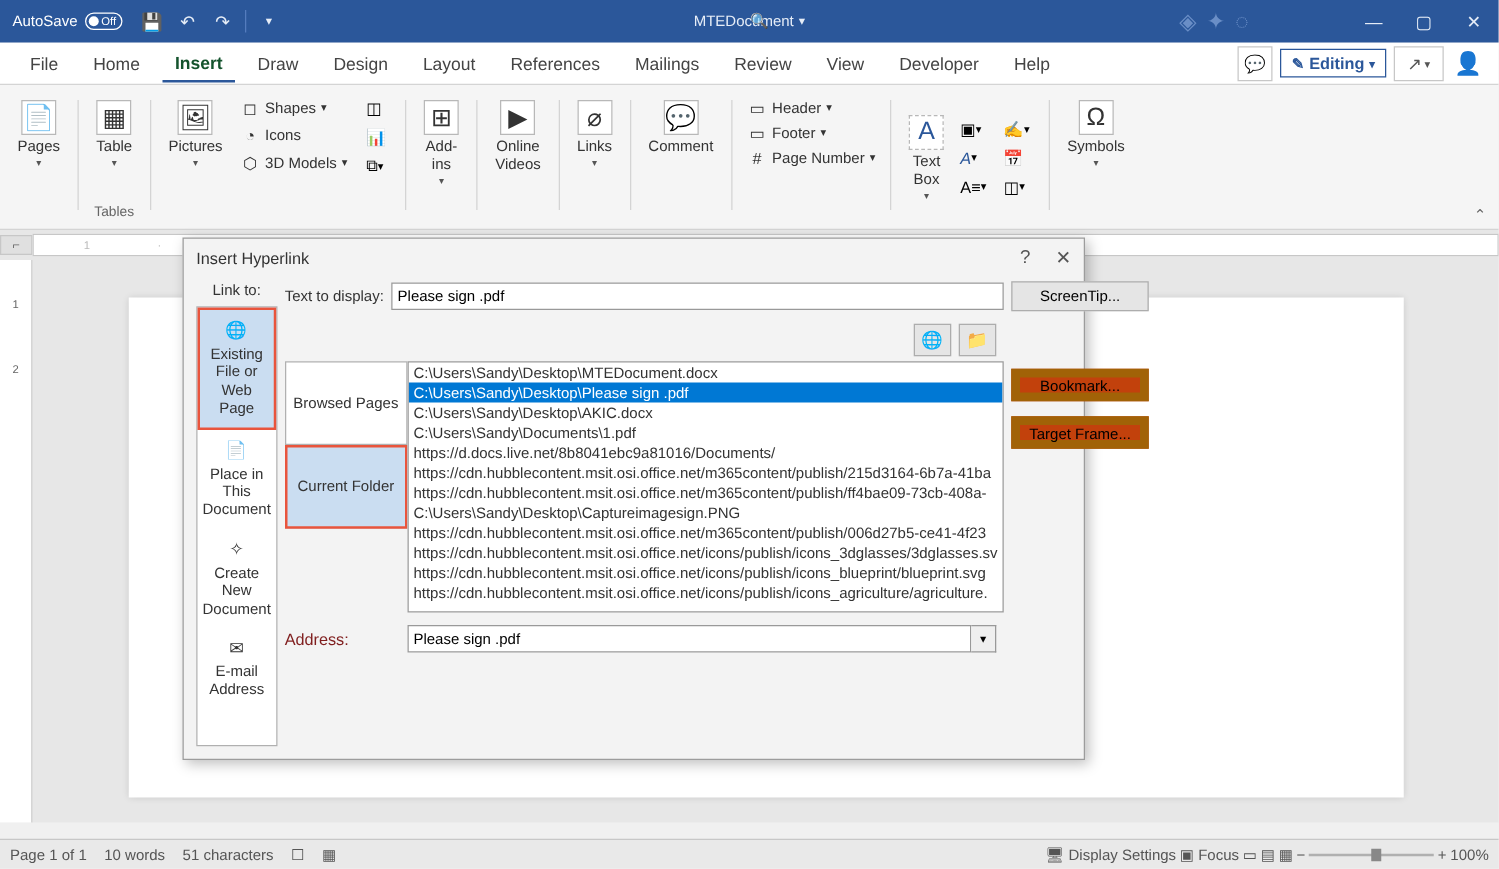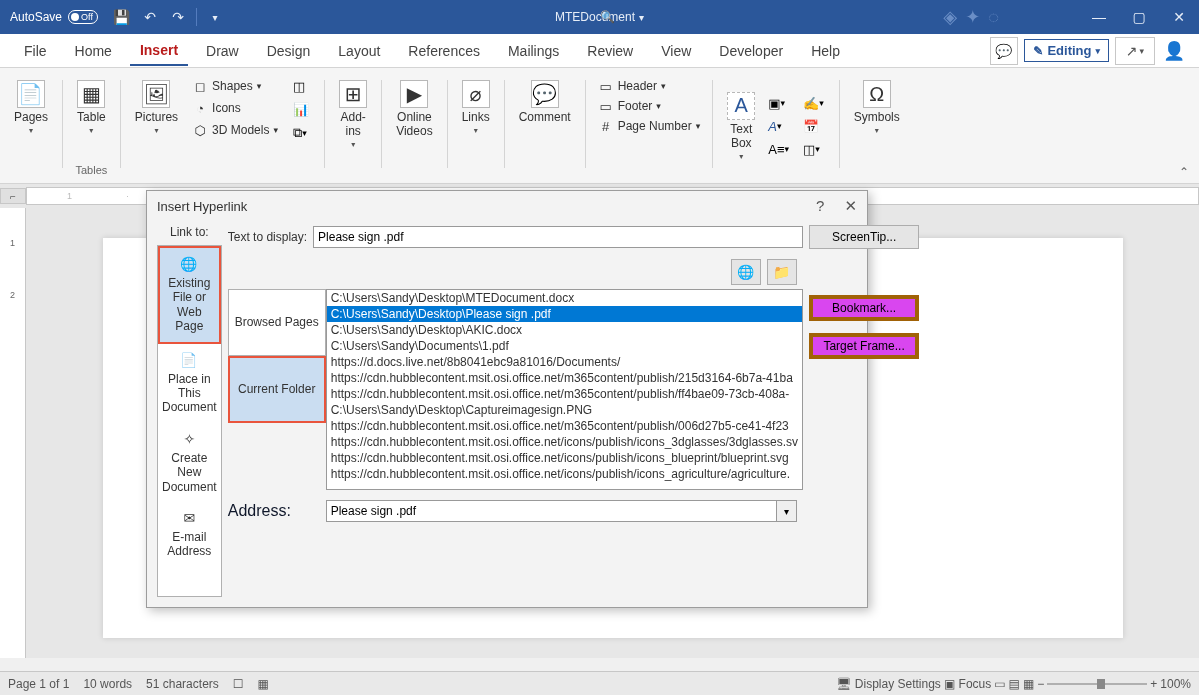--- a/index.html
+++ b/index.html
@@ -18,21 +18,21 @@
   .doc-title .chev { font-size: 10px; }
   .title-search { position: absolute; left: 600px; width: 16px; color: #e6edf7; }
   .title-right { position: absolute; right: 0; display: flex; align-items: center; height: 100%; }
   .title-right .icn { width: 40px; height: 100%; display: flex; align-items: center; justify-content: center; color: #e6edf7; font-size: 14px; cursor: pointer; }
   .title-decor { position: absolute; right: 200px; display: flex; gap: 8px; align-items: center; }
   .title-decor span { color: #6a8ec6; font-size: 18px; }
 
   
   .ribbon-tabs { height: 34px; background: #fff; display: flex; align-items: center; padding-left: 14px; gap: 8px; border-bottom: 1px solid #d4d4d4; font-size: 14px; }
   .rtab { padding: 6px 10px; cursor: pointer; color: #444; }
-  .rtab.active { border-bottom: 2px solid #2b579a; color: #b91c1c; font-weight: 600; }
+  .rtab.active { border-bottom: 2px solid #2b579a; color: #14532d; font-weight: 600; }
   .ribbon-right { margin-left: auto; display: flex; align-items: center; gap: 6px; padding-right: 10px; }
   .editing-btn { border: 1px solid #2b579a; color: #2b579a; padding: 3px 8px; display: flex; align-items: center; gap: 4px; font-weight: 600; font-size: 13px; }
   .editing-btn .pencil { font-size: 12px; }
   .sq-btn { border: 1px solid #c7c7c7; width: 28px; height: 28px; display: flex; align-items: center; justify-content: center; color: #555; font-size: 14px; }
   .sq-btn.share { width: 40px; display: flex; gap: 2px; }
   .persona { width: 28px; height: 28px; display: flex; align-items: center; justify-content: center; font-size: 18px; color: #555; }
 
   
   .ribbon { height: 116px; background: #f5f5f5; border-bottom: 1px solid #d4d4d4; display: flex; align-items: flex-start; padding-top: 8px; position: relative; }
   .rgroup { display: flex; flex-direction: column; align-items: center; padding: 0 8px; height: 100px; }
@@ -92,24 +92,24 @@
   .lookin-btn.sel { background: #caddf1; border: 2px solid #e9543c; }
 
   .file-list { flex: 1; border: 1px solid #999; background: #fff; height: 201px; overflow-y: scroll; font-size: 12px; color: #333; }
   .file-list::-webkit-scrollbar { width: 17px; }
   .file-list::-webkit-scrollbar-track { background: #f0f0f0; }
   .file-list::-webkit-scrollbar-thumb { background: #c7c7c7; }
   .file-item { padding: 1px 4px; white-space: nowrap; overflow: hidden; cursor: pointer; }
   .file-item.sel { background: #0078d4; color: #fff; }
 
   .right-btns { width: 116px; display: flex; flex-direction: column; gap: 12px; padding-top: 6px; padding-left: 6px; }
-  .right-btns button { height: 26px; background: #d946ef; border: 4px solid #a16207; font-size: 12px; cursor: pointer; }
+  .right-btns button { height: 26px; background: #c2410c; border: 7px solid #a16207; font-size: 12px; cursor: pointer; }
 
   .addr-row { display: flex; align-items: center; gap: 6px; margin-top: 6px; }
-  .addr-row label { font-size: 16px; color: #0f172a; width: 92px; }
+  .addr-row label { font-size: 13px; color: #7f1d1d; width: 92px; }
   .addr-ctrl { flex: 1; display: flex; }
   .addr-ctrl input { flex: 1; border: 1px solid #999; height: 22px; padding: 0 4px; font-size: 12px; }
   .addr-ctrl .combo-btn { width: 20px; border: 1px solid #999; border-left: none; background: #efefef; display: flex; align-items: center; justify-content: center; font-size: 10px; cursor: pointer; }
 
   .dlg-buttons { display: flex; justify-content: flex-end; gap: 10px; padding: 8px 12px; }
   .dlg-buttons button { width: 100px; height: 26px; font-size: 12px; cursor: pointer; }
   .dlg-buttons .ok { background: #fff; border: 1px solid #2b579a; color: #333; }
   .dlg-buttons .cancel { background: #e5e5e5; border: 1px solid #adadad; }
   .lookin-btn span, .linkto-item span { line-height: 1.2; }
 </style>

